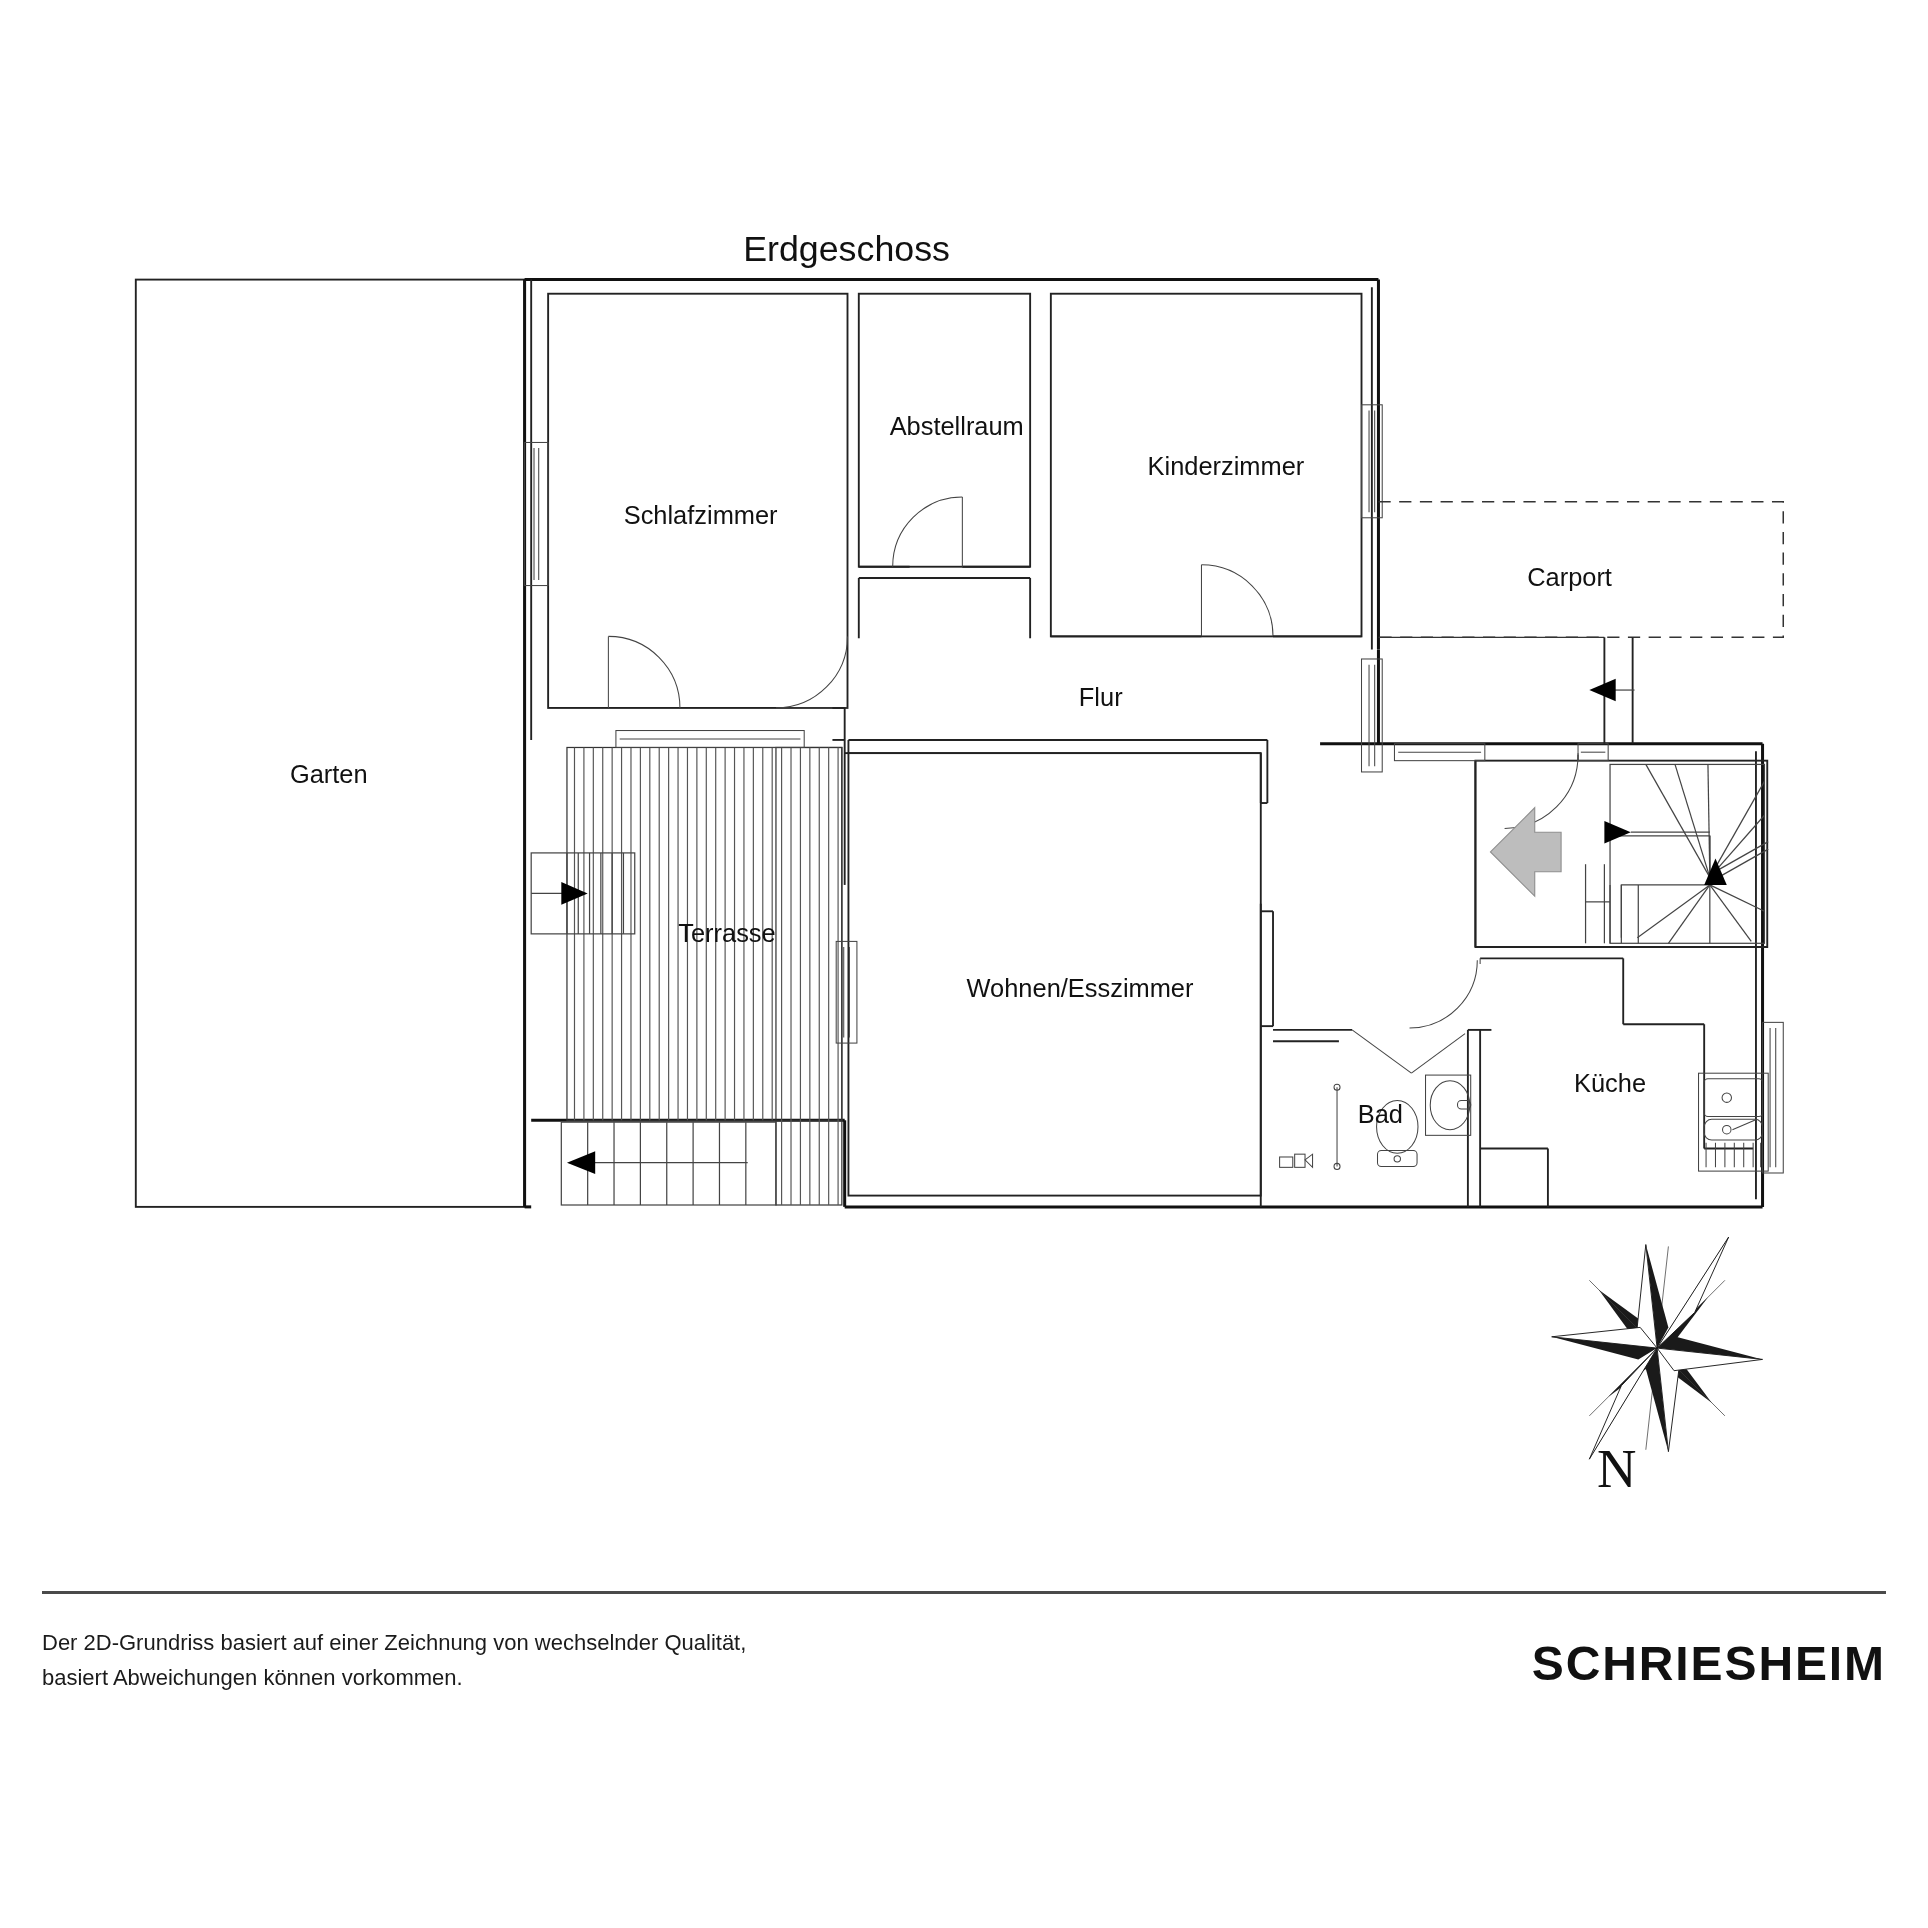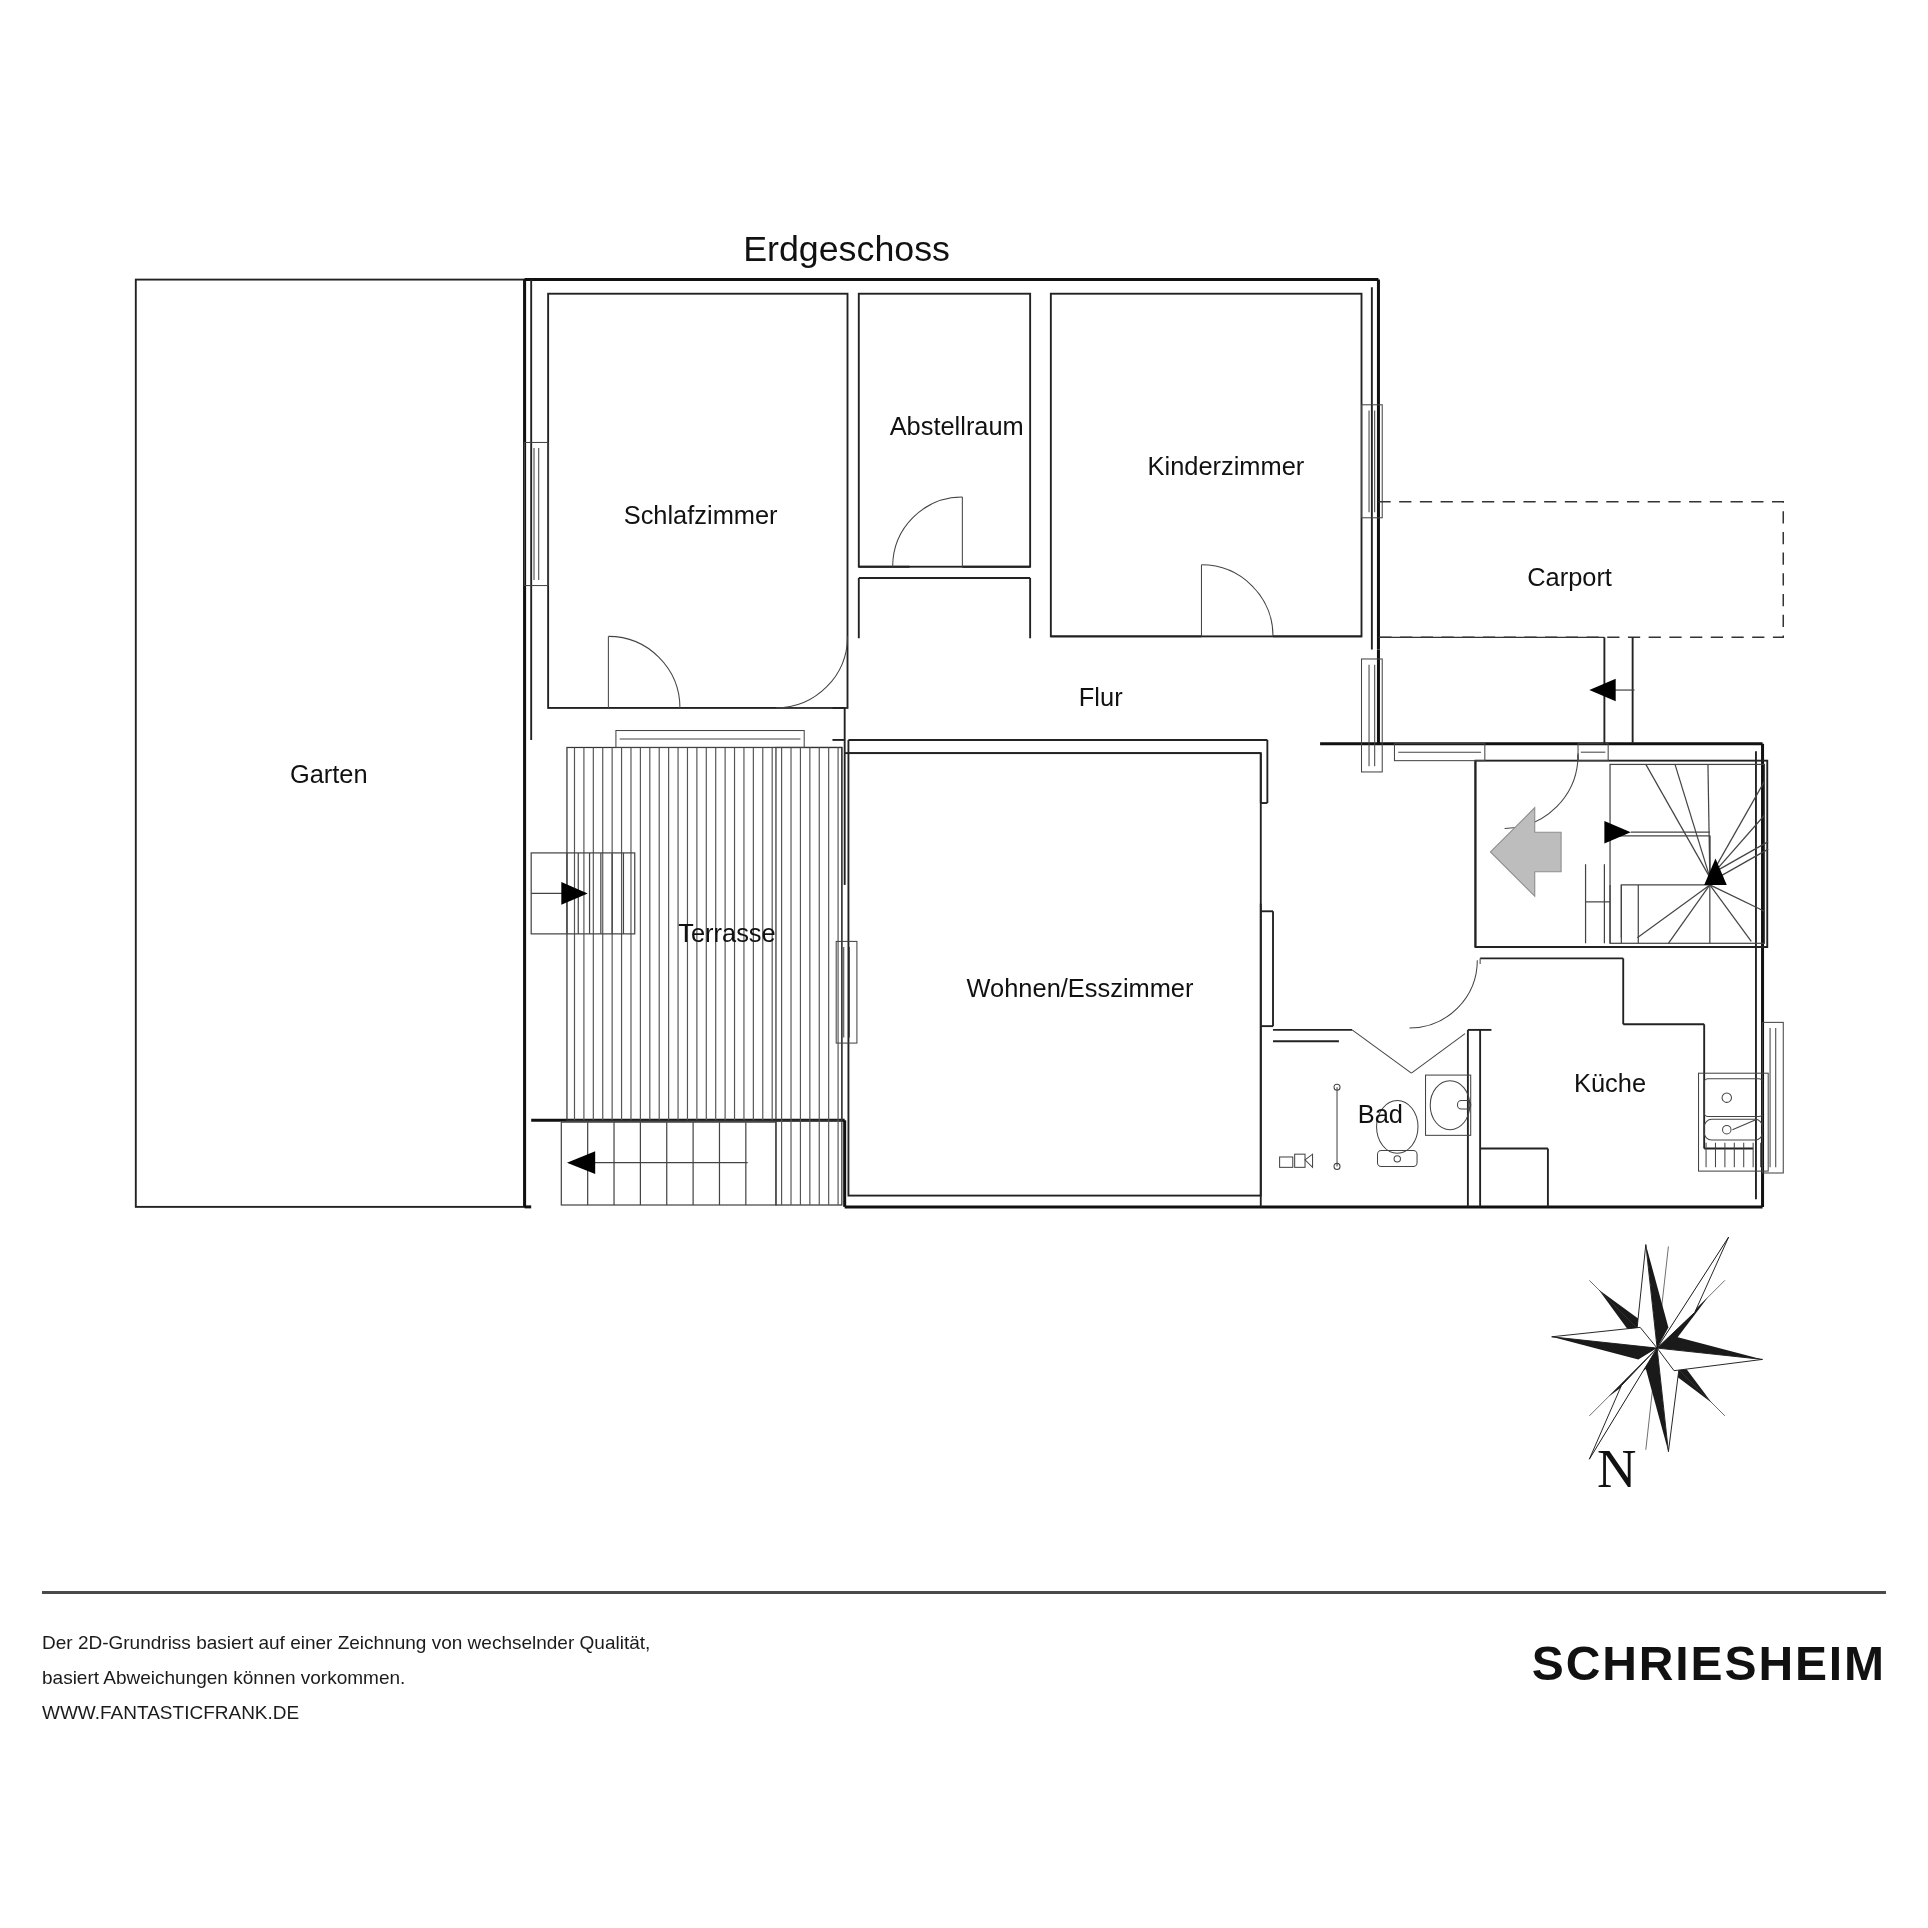--- a/index.html
+++ b/index.html
@@ -13,21 +13,21 @@
   .deck{stroke:#555555;stroke-width:1.25;}
   .stair{stroke:#444444;stroke-width:1.3;fill:none;}
   .fixfine{fill:none;stroke:#444444;stroke-width:1.1;}
   .arrowblk{fill:#000000;}
   .arrowgray{fill:#bdbdbd;stroke:#8f8f8f;stroke-width:1.2;}
   .roomlabel{font-family:"Liberation Sans",sans-serif;font-size:27px;fill:#111111;text-anchor:middle;dominant-baseline:middle;}
   .plantitle{font-family:"Liberation Sans",sans-serif;font-size:38px;fill:#111111;text-anchor:middle;}
   .compassN{font-family:"Liberation Serif",serif;font-size:58px;fill:#111111;text-anchor:middle;}
   #footer{position:absolute;left:0;top:1591px;width:1928px;height:217px;}
   #footer-rule{position:absolute;left:42px;top:0;width:1844px;height:2.8px;background:#4a4a4a;}
-  #footer-text{position:absolute;left:42px;top:34px;width:1130px;font-size:19px;line-height:35px;color:#1b1b1b;}
+  #footer-text{position:absolute;left:42px;top:34px;width:1130px;font-size:22px;line-height:35px;color:#1b1b1b;}
   #footer-text div{white-space:nowrap;}
   #brand{position:absolute;right:42px;top:45px;font-size:48px;letter-spacing:1.9px;font-weight:bold;color:#111111;white-space:nowrap;}
 </style>
 </head>
 <body>
 
 <div id="plan-stage">
   <svg class="floorplan" viewBox="0 0 2048 2048" xmlns="http://www.w3.org/2000/svg">
 
     <text class="plantitle" id="title-text" x="895" y="277">Erdgeschoss</text>
@@ -405,17 +405,16 @@
     <text class="compassN" x="1713" y="1580">N</text>
 
   </svg>
 </div>
 
 <div id="footer">
   <div id="footer-rule"></div>
   <div id="footer-text">
     <div>Der 2D-Grundriss basiert auf einer Zeichnung von wechselnder Qualität,</div>
     <div>basiert Abweichungen können vorkommen.</div>
-    <div>WWW.FANTASTICFRANK.DE</div>
   </div>
   <div id="brand">SCHRIESHEIM</div>
 </div>
 
 
 </body></html>

